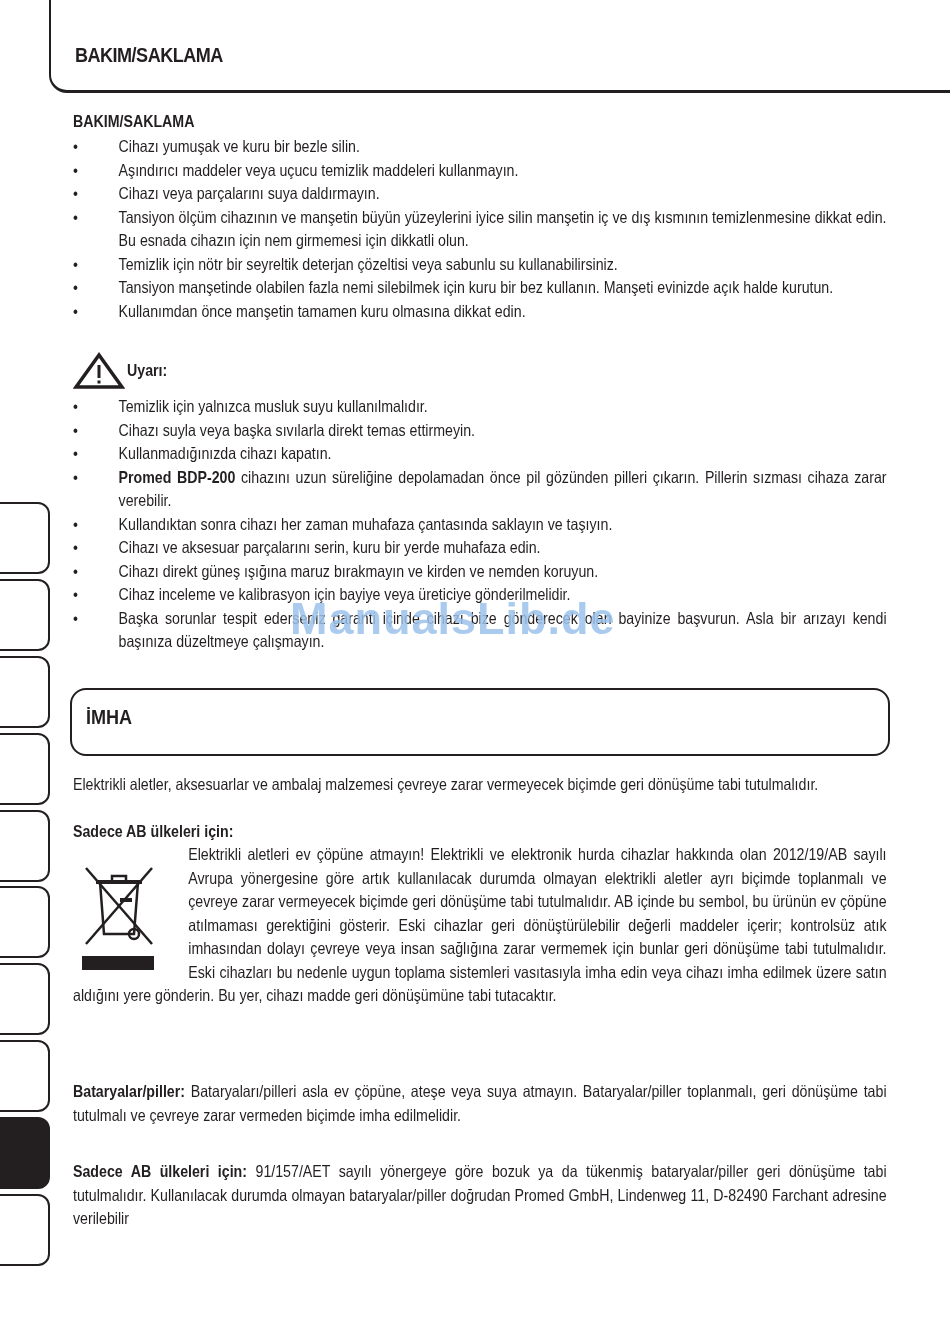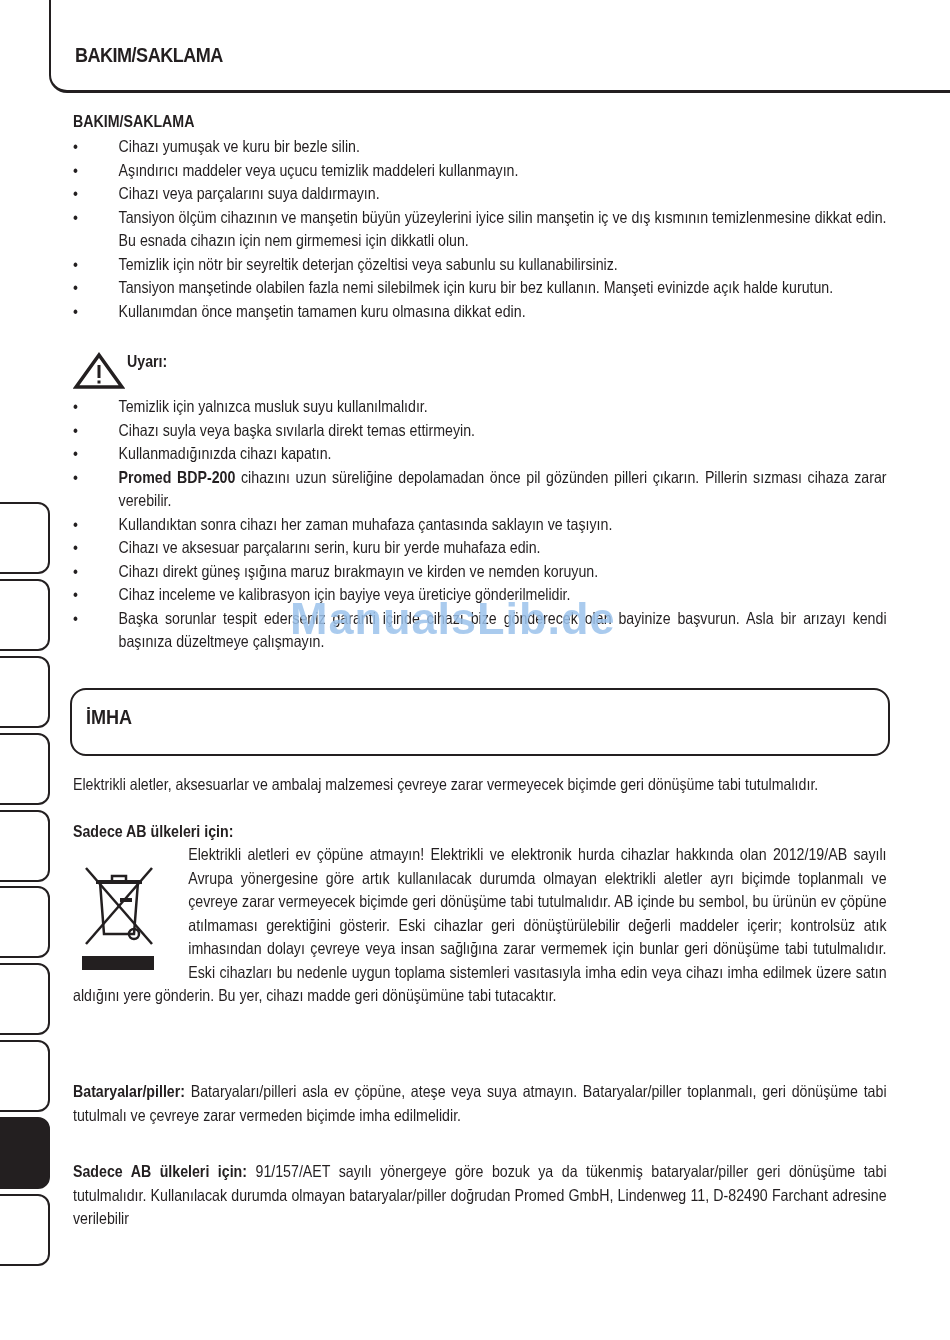--- a/index.html
+++ b/index.html
@@ -26,21 +26,21 @@
   }
   .section-h {
     position: absolute; left: 73px; top: 112px;
     font-size: 16.5px; font-weight: bold;
     transform: scaleX(0.86); transform-origin: left;
   }
   .blist { position: absolute; left: 73px; margin: 0; padding: 0; list-style: none; }
   .blist li { position: relative; padding-left: 53px; text-align: justify; }
   .blist li .bullet { position: absolute; left: 0; top: 0; }
   .warn {
-    position: absolute; left: 73px; top: 352px; display: flex; align-items: flex-start;
+    position: absolute; left: 73px; top: 352px; display: flex; align-items: center;
   }
   .warn-label {
     font-size: 16.5px; font-weight: bold; margin-left: 2px; margin-bottom: 2px;
     transform: scaleX(0.86); transform-origin: left;
   }
   .wm {
     position: absolute; left: 290px; top: 593px;
     font-size: 45px; font-weight: bold; color: #9cc3ec; opacity: 0.85;
     letter-spacing: 1px; pointer-events: none;
   }

